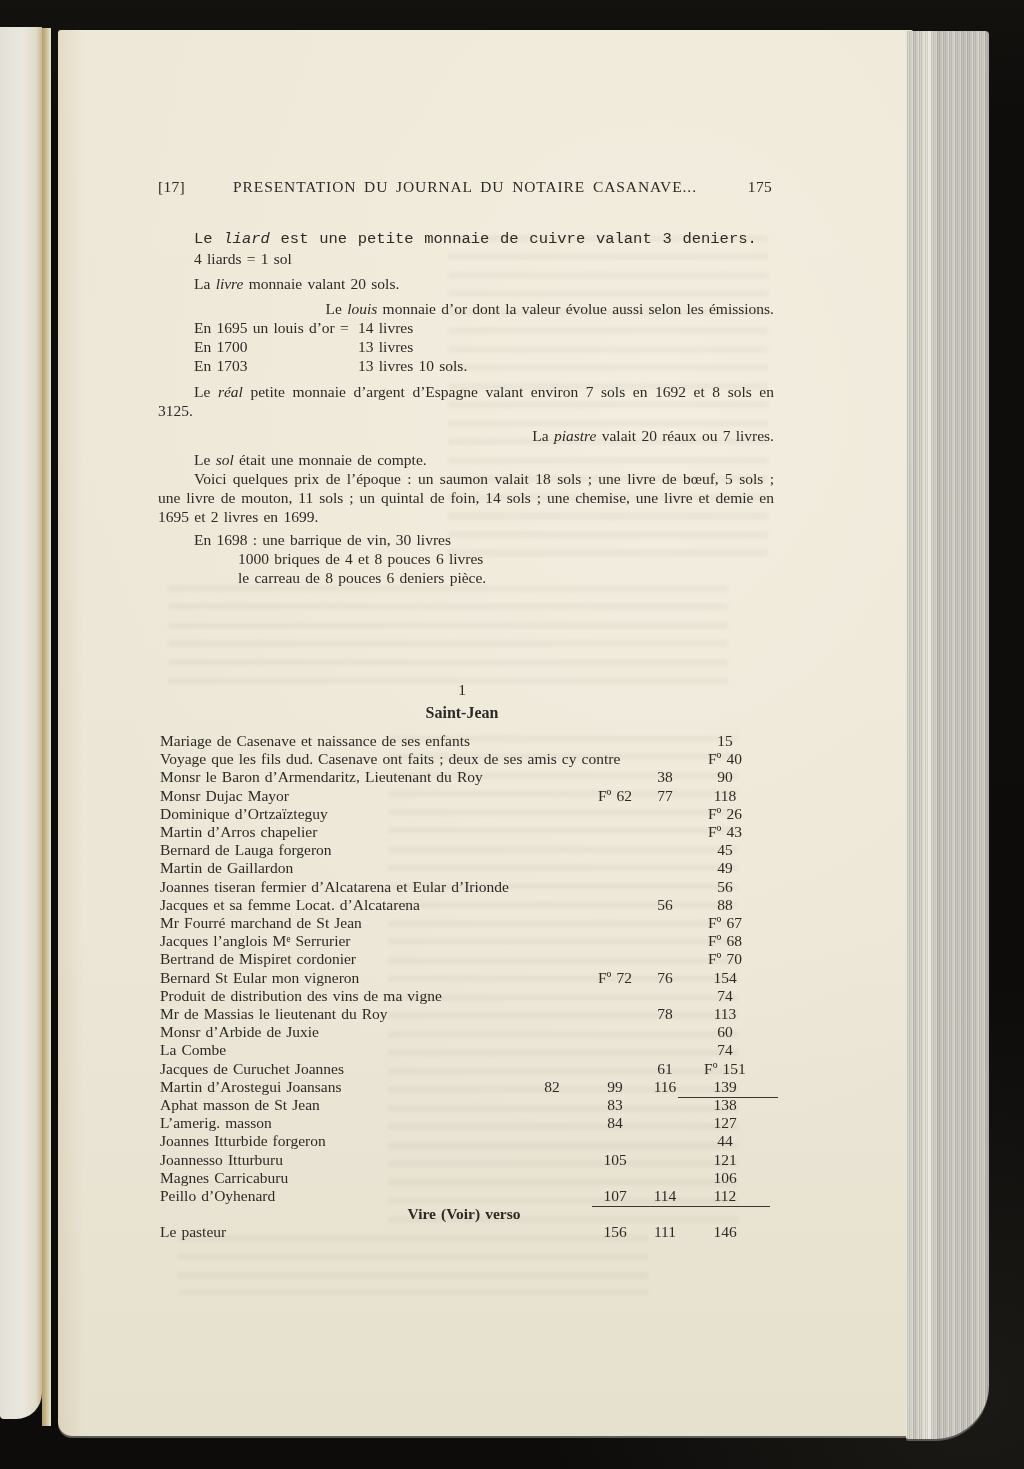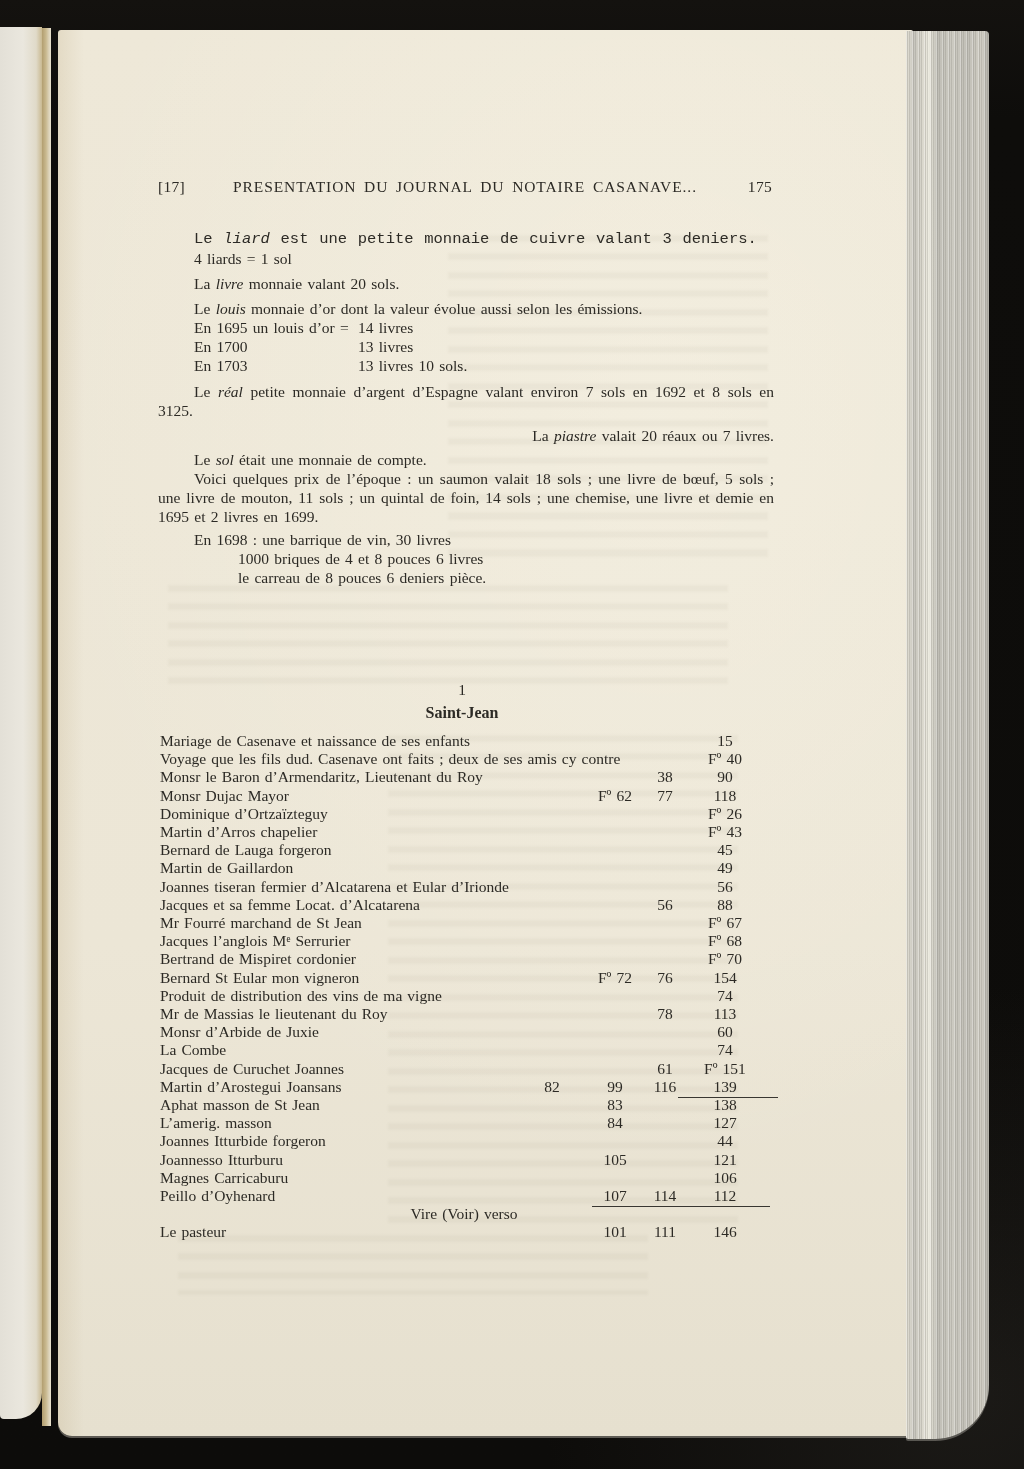--- a/index.html
+++ b/index.html
@@ -100,21 +100,21 @@
   }
   .trow{position:relative;white-space:nowrap;}
   .trow .cell{position:absolute;top:0;width:86px;text-align:center;}
   .trow .c1{right:173px;}
   .trow .c2{right:110px;}
   .trow .c3{right:60px;}
   .trow .c4{right:0;}
   .trow .rule{position:absolute;height:0;border-bottom:1.6px solid #383631;}
   .trow .rule.short{right:-10px;width:100px;bottom:-2px;}
   .trow .rule.long{right:-2px;width:178px;bottom:-2px;}
-  .trow.note{text-align:center;white-space:normal;}
+  .trow.note{text-align:center;white-space:normal;font-weight:bold;}
 </style>
 </head>
 <body>
 
 <div class="scene">
 
   <div class="facing-page"></div>
   <div class="gutter"></div>
 
   <div class="page">
@@ -127,21 +127,21 @@
     <div class="header">
       <span class="href">[17]</span>
       <span class="htitle">PRESENTATION DU JOURNAL DU NOTAIRE CASANAVE...</span>
       <span class="hpage">175</span>
     </div>
 
     <div class="money" id="money">
         <div class="bodyline" style="padding-left: 36px; font-family: Liberation Mono, monospace;"><span>Le </span><span class="it">liard</span><span> est une petite monnaie de cuivre valant 3 deniers.</span></div>
         <div class="bodyline" style="padding-left: 36px;"><span>4 liards = 1 sol</span></div>
         <div class="bodyline gap6" style="padding-left: 36px;"><span>La </span><span class="it">livre</span><span> monnaie valant 20 sols.</span></div>
-        <div class="bodyline gap6" style="padding-left: 36px;"><span>Le </span><span class="it">louis</span><span> monnaie d’or dont la valeur évolue aussi selon les émissions.</span></div>
+        <div class="bodyline gap6" style="padding-left: 36px; text-align: right;"><span>Le </span><span class="it">louis</span><span> monnaie d’or dont la valeur évolue aussi selon les émissions.</span></div>
         <div class="bodyline" style="padding-left: 36px;"><span>En 1695 un louis d’or =</span><span class="tab" style="left: 200px;">14 livres</span></div>
         <div class="bodyline" style="padding-left: 36px;"><span>En 1700</span><span class="tab" style="left: 200px;">13 livres</span></div>
         <div class="bodyline" style="padding-left: 36px;"><span>En 1703</span><span class="tab" style="left: 200px;">13 livres 10 sols.</span></div>
         <div class="bodyline gap7 just" style="padding-left: 36px;"><span>Le </span><span class="it">réal</span><span> petite monnaie d’argent d’Espagne valant environ 7 sols en 1692 et 8 sols en</span></div>
         <div class="bodyline" style="padding-left: 0px;"><span>3125.</span></div>
         <div class="bodyline gap6" style="padding-left: 36px; text-align: right;"><span>La </span><span class="it">piastre</span><span> valait 20 réaux ou 7 livres.</span></div>
         <div class="bodyline gap5" style="padding-left: 36px;"><span>Le </span><span class="it">sol</span><span> était une monnaie de compte.</span></div>
         <div class="bodyline just" style="padding-left: 36px;"><span>Voici quelques prix de l’époque : un saumon valait 18 sols ; une livre de bœuf, 5 sols ;</span></div>
         <div class="bodyline just" style="padding-left: 0px;"><span>une livre de mouton, 11 sols ; un quintal de foin, 14 sols ; une chemise, une livre et demie en</span></div>
         <div class="bodyline" style="padding-left: 0px;"><span>1695 et 2 livres en 1699.</span></div>
@@ -176,20 +176,20 @@
         <div class="trow"><span>La Combe</span><span class="cell c4">74</span></div>
         <div class="trow"><span>Jacques de Curuchet Joannes</span><span class="cell c3">61</span><span class="cell c4">Fº 151</span></div>
         <div class="trow"><span>Martin d’Arostegui Joansans</span><span class="cell c1">82</span><span class="cell c2">99</span><span class="cell c3">116</span><span class="cell c4">139</span><div class="rule short"></div></div>
         <div class="trow"><span>Aphat masson de St Jean</span><span class="cell c2">83</span><span class="cell c4">138</span></div>
         <div class="trow"><span>L’amerig. masson</span><span class="cell c2">84</span><span class="cell c4">127</span></div>
         <div class="trow"><span>Joannes Itturbide forgeron</span><span class="cell c4">44</span></div>
         <div class="trow"><span>Joannesso Itturburu</span><span class="cell c2">105</span><span class="cell c4">121</span></div>
         <div class="trow"><span>Magnes Carricaburu</span><span class="cell c4">106</span></div>
         <div class="trow"><span>Peillo d’Oyhenard</span><span class="cell c2">107</span><span class="cell c3">114</span><span class="cell c4">112</span><div class="rule long"></div></div>
         <div class="trow note">Vire (Voir) verso</div>
-        <div class="trow"><span>Le pasteur</span><span class="cell c2">101</span><span class="cell c3">111</span><span class="cell c4">146</span></div>
+        <div class="trow"><span>Le pasteur</span><span class="cell c2">156</span><span class="cell c3">111</span><span class="cell c4">146</span></div>
       </div>
 
   </div>
 
   <div class="stack"></div>
 
 </div>
 
 </body></html>

